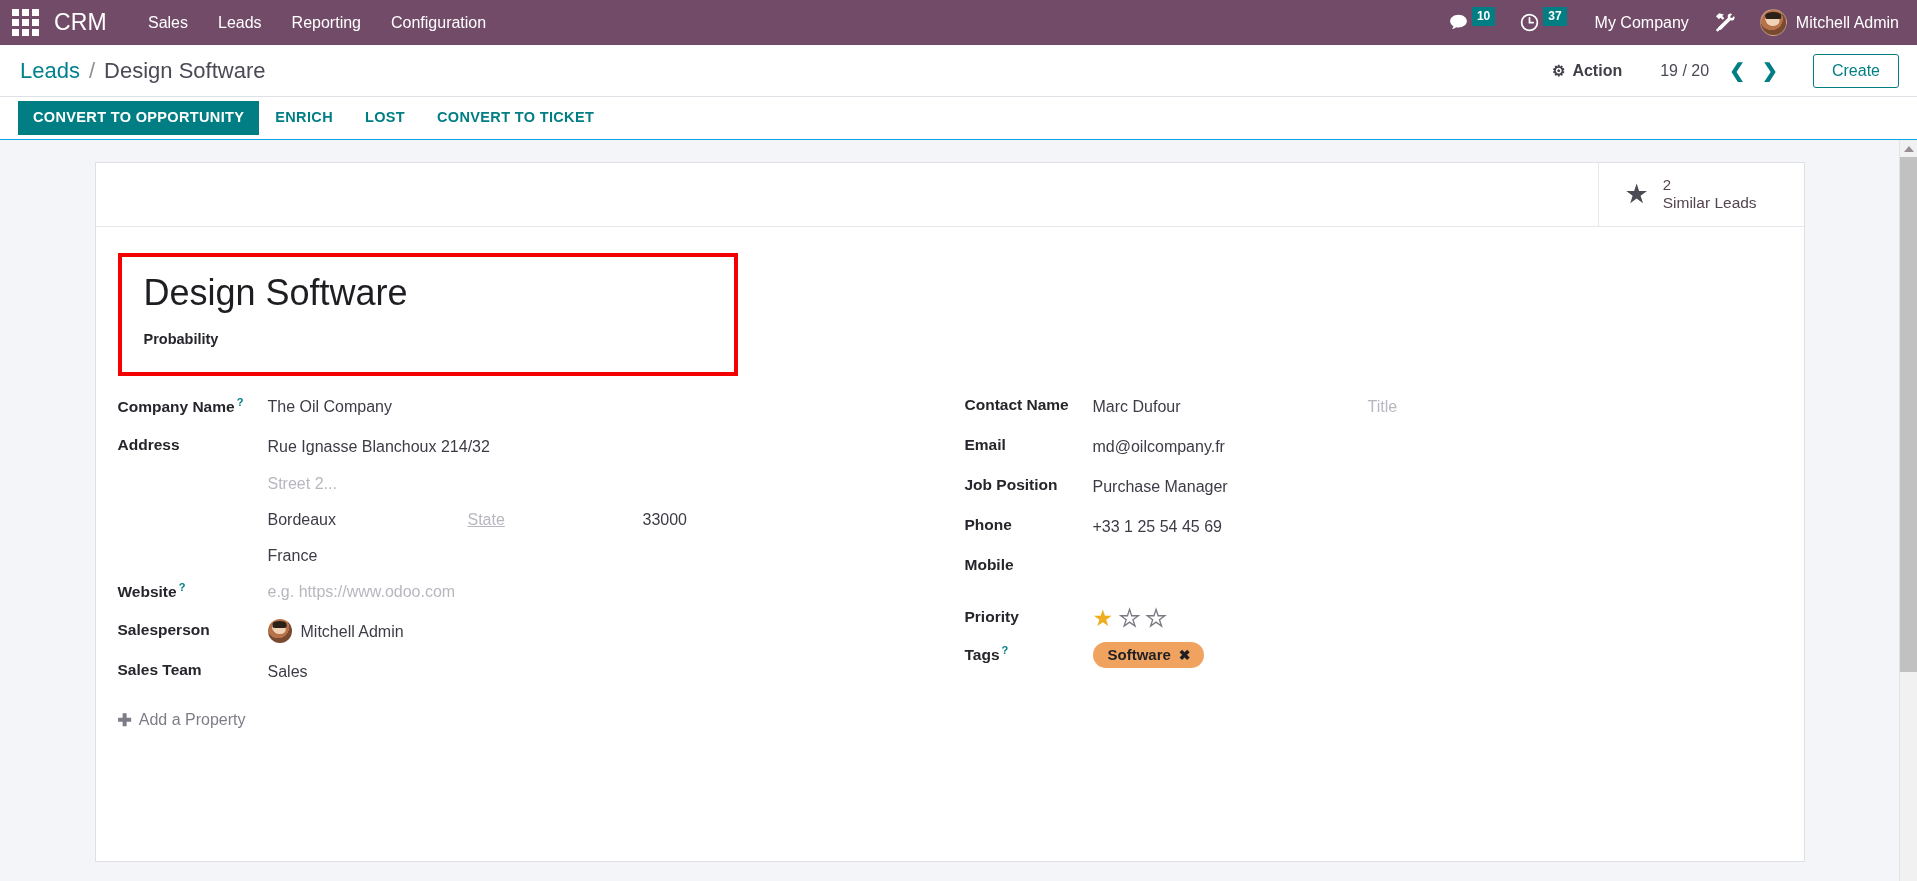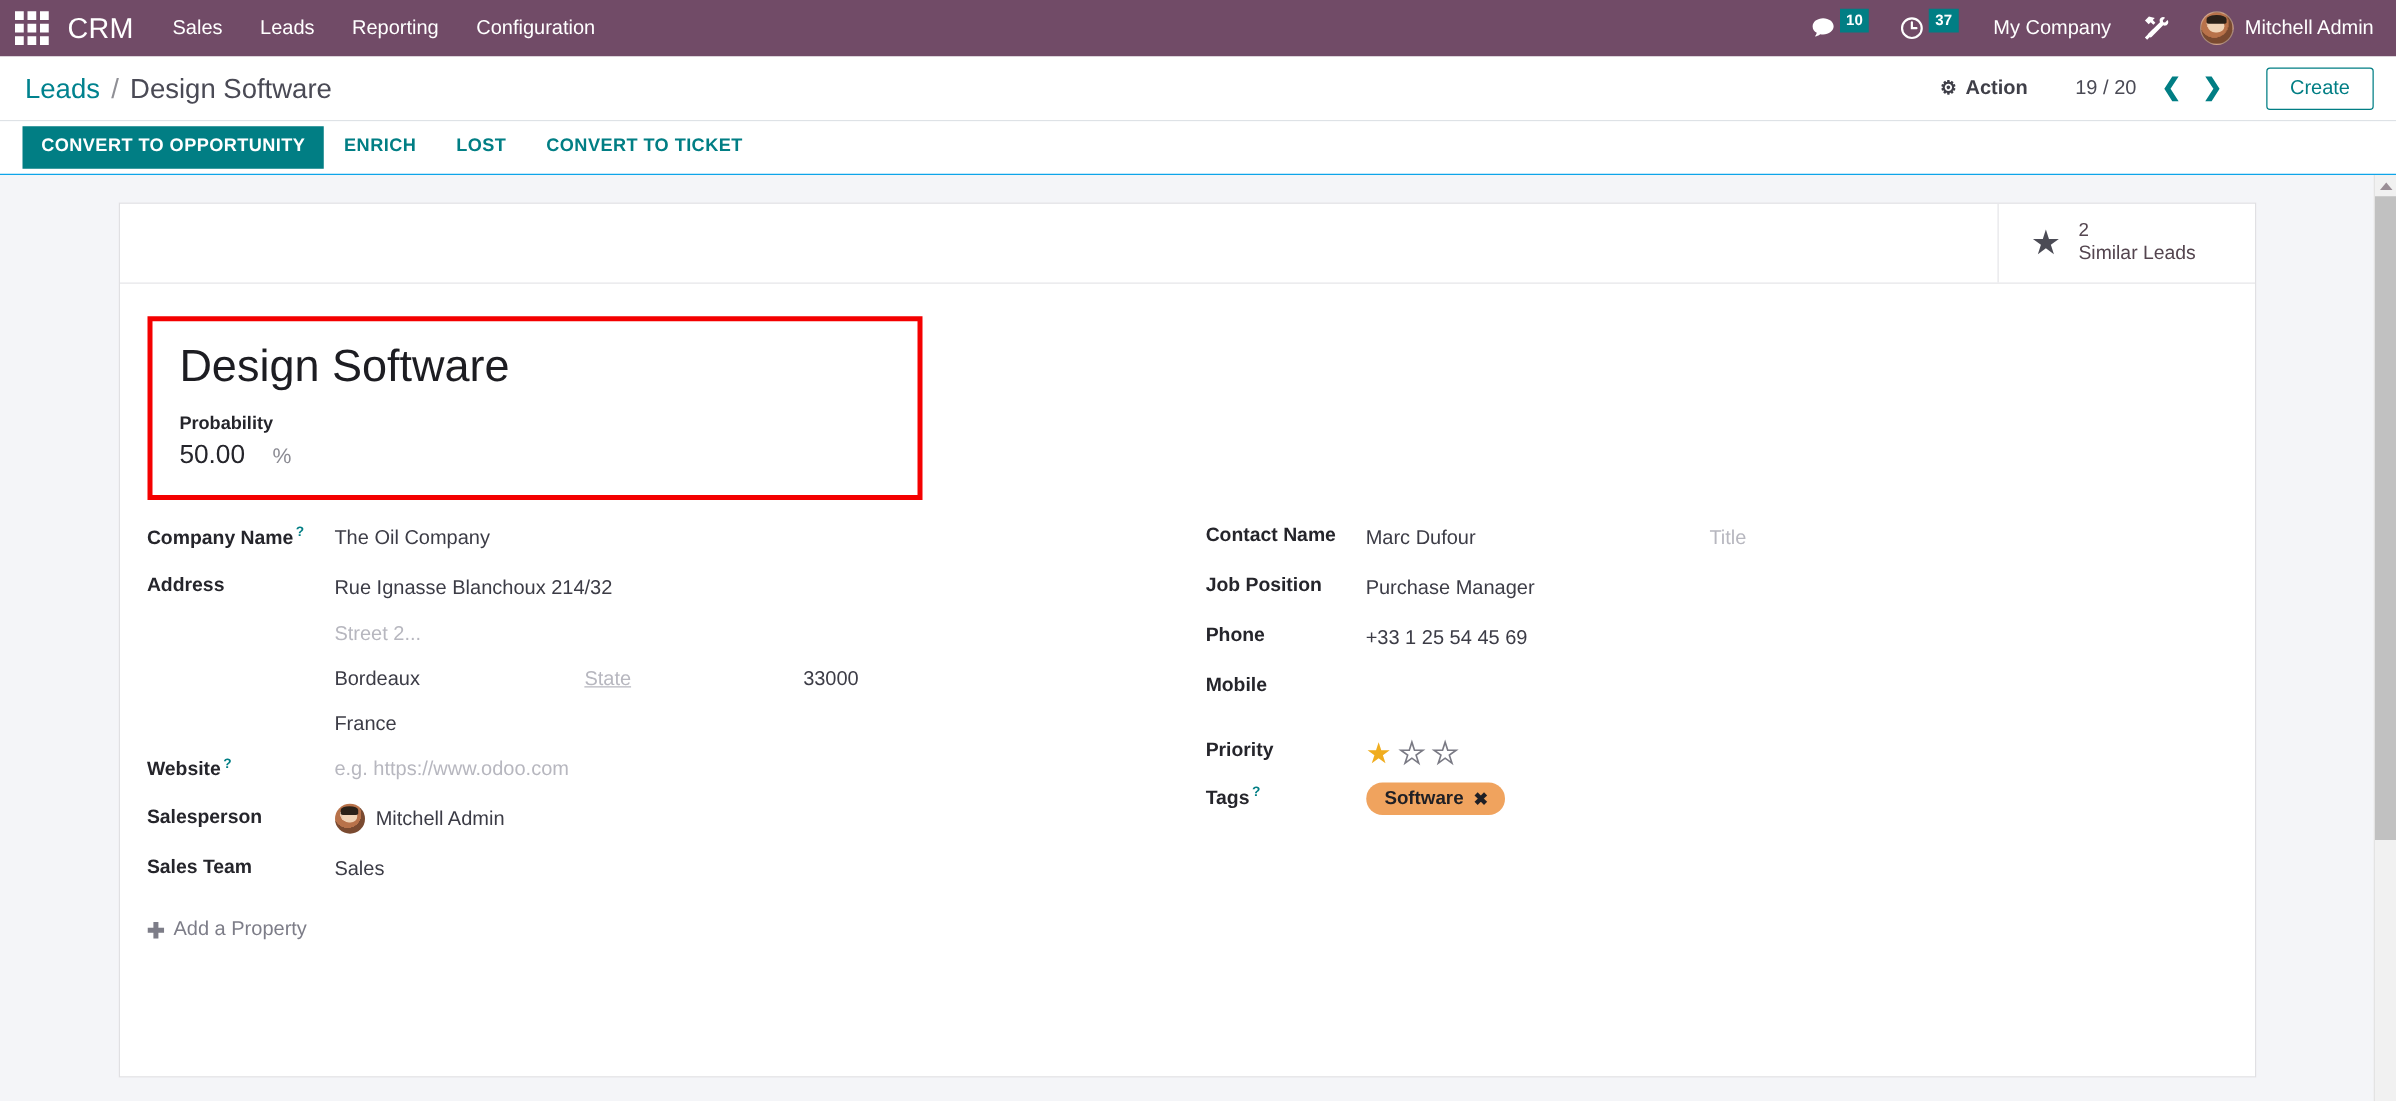--- a/index.html
+++ b/index.html
@@ -31,21 +31,21 @@
     justify-content: center;
     align-content: center;
     cursor: pointer;
     flex: 0 0 auto;
   }
   .apps-grid i { background: #ffffff; display: block; width: 7px; height: 7px; }
   .brand {
     font-size: 23px;
     font-weight: 400;
     margin-left: 10px;
-    margin-right: 16px;
+    margin-right: 26px;
     letter-spacing: .2px;
     color: #fff;
     cursor: pointer;
   }
   .nav-menu { display: flex; align-items: center; gap: 0; }
   .nav-item {
     font-size: 16px;
     color: #ffffff;
     padding: 0 15px;
     line-height: 45px;
@@ -445,24 +445,20 @@
           <span class="stat-text">
             <span class="stat-value">2</span>
             <span class="stat-label">Similar Leads</span>
           </span>
         </div>
       </div>
 
       <div class="title-block">
         <h1 class="record-title">Design Software</h1>
         <div class="prob-label">Probability</div>
-        <div class="prob-row">
-          <span class="prob-value">50.00</span>
-          <span class="prob-pct">%</span>
-        </div>
       </div>
 
       <div class="form-cols">
 
         <div class="col col-left">
 
           <div class="frow">
             <div class="flabel">
               <span>Company Name</span><span class="help-q">?</span>
             </div>
@@ -506,20 +502,24 @@
         </div>
 
         <div class="col col-right">
 
           <div class="frow">
             <div class="flabel">Contact Name</div>
             <div class="fval" style="width:275px">Marc Dufour</div>
             <div class="fval placeholder">Title</div>
           </div>
 
+          <div class="frow">
+            <div class="flabel">Email</div>
+            <div class="fval">md@oilcompany.fr</div>
+          </div>
 
           <div class="frow">
             <div class="flabel">Job Position</div>
             <div class="fval">Purchase Manager</div>
           </div>
 
           <div class="frow">
             <div class="flabel">Phone</div>
             <div class="fval">+33 1 25 54 45 69</div>
           </div>

